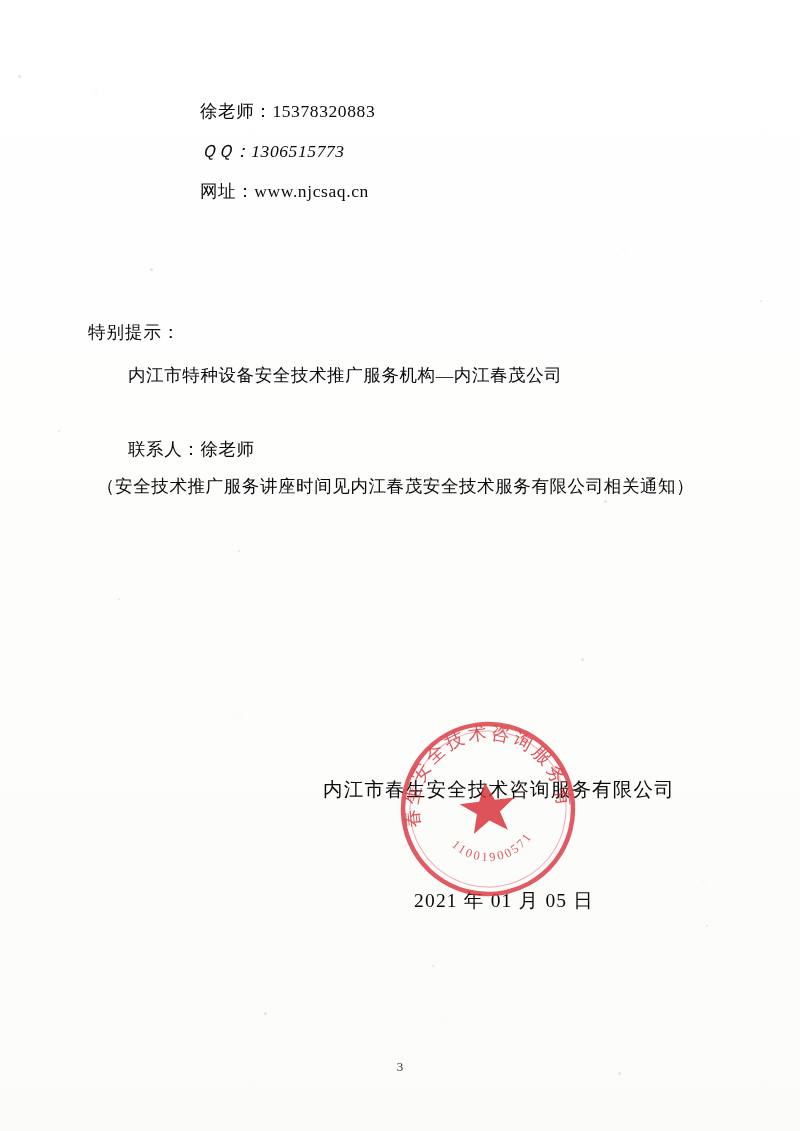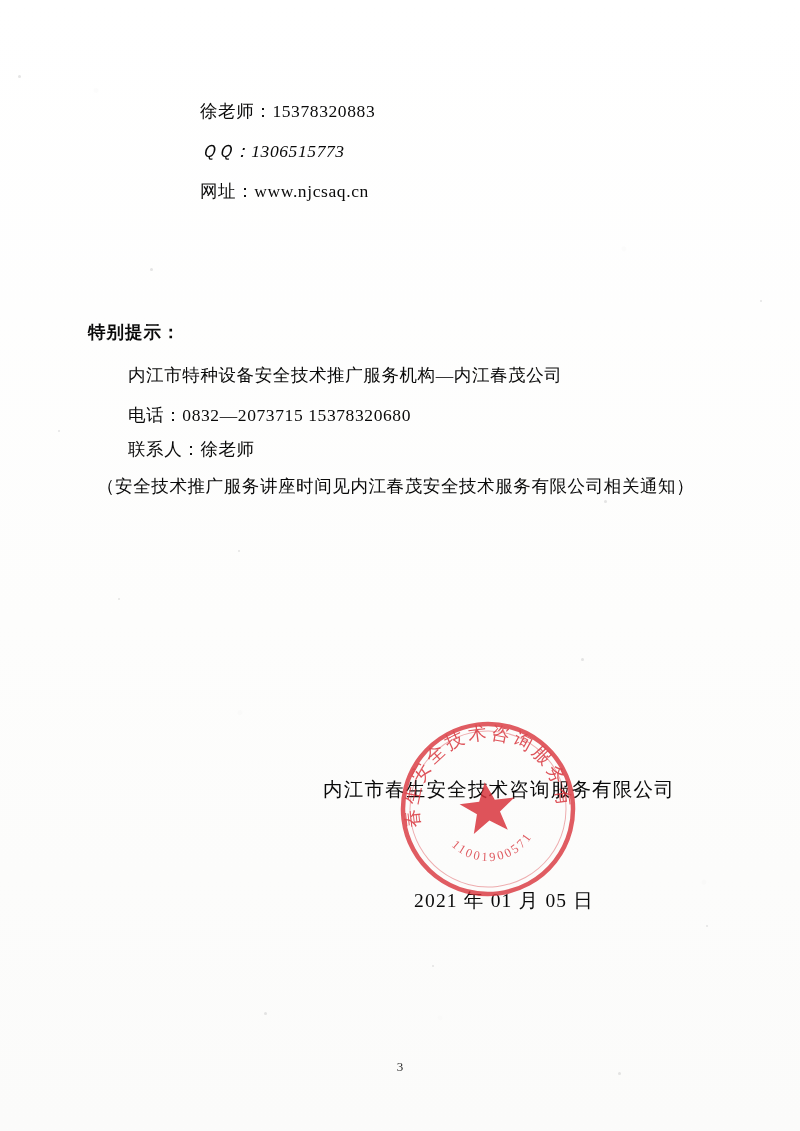--- a/index.html
+++ b/index.html
@@ -55,21 +55,21 @@
     letter-spacing: .6px;
     line-height: 1.1;
   }
   .indent1 { left: 200px; }
   .indent0 { left: 95px; }
   .indent-tip { left: 88px; }
   .indent-tipbody { left: 128px; }
   .indent-paren { left: 97px; font-family: Liberation Serif, serif; }
 
   .bold {
-    font-weight: bold;
+    font-weight: normal;
     letter-spacing: 1px;
     text-align: center;
   }
 
   .sig-line {
     position: absolute;
     white-space: nowrap;
     font-size: 19.5px;
     letter-spacing: 1.2px;
   }
@@ -118,21 +118,20 @@
 
   <div class="content">
 
     <div class="line indent1" style="top:90px;">徐老师：15378320883</div>
     <div class="line indent1" style="top:130px;font-style:italic;">ＱＱ：1306515773</div>
     <div class="line indent1" style="top:170px;">网址：www.njcsaq.cn</div>
 
     <div class="line indent-tip bold" style="top:311px;">特别提示：</div>
 
     <div class="line indent-tipbody" style="top:354px;text-align:right;">内江市特种设备安全技术推广服务机构—内江春茂公司</div>
-    <div class="line indent-tipbody" style="top:394px;">电话：0832—2073715        15378320680</div>
     <div class="line indent-tipbody" style="top:428px;text-align:right;">联系人：徐老师</div>
 
     <div class="line indent-paren" style="top:465px;">（安全技术推广服务讲座时间见内江春茂安全技术服务有限公司相关通知）</div>
 
     <div class="sig-line" style="left:323px; top:764px;">内江市春生安全技术咨询服务有限公司</div>
     <div class="sig-line" style="left:414px; top:839px;margin-top:36px;">2021 年 01 月 05 日</div>
 
     <div class="seal">
       <svg width="184" height="184" viewBox="0 0 184 184" aria-hidden="true">
         <defs>

